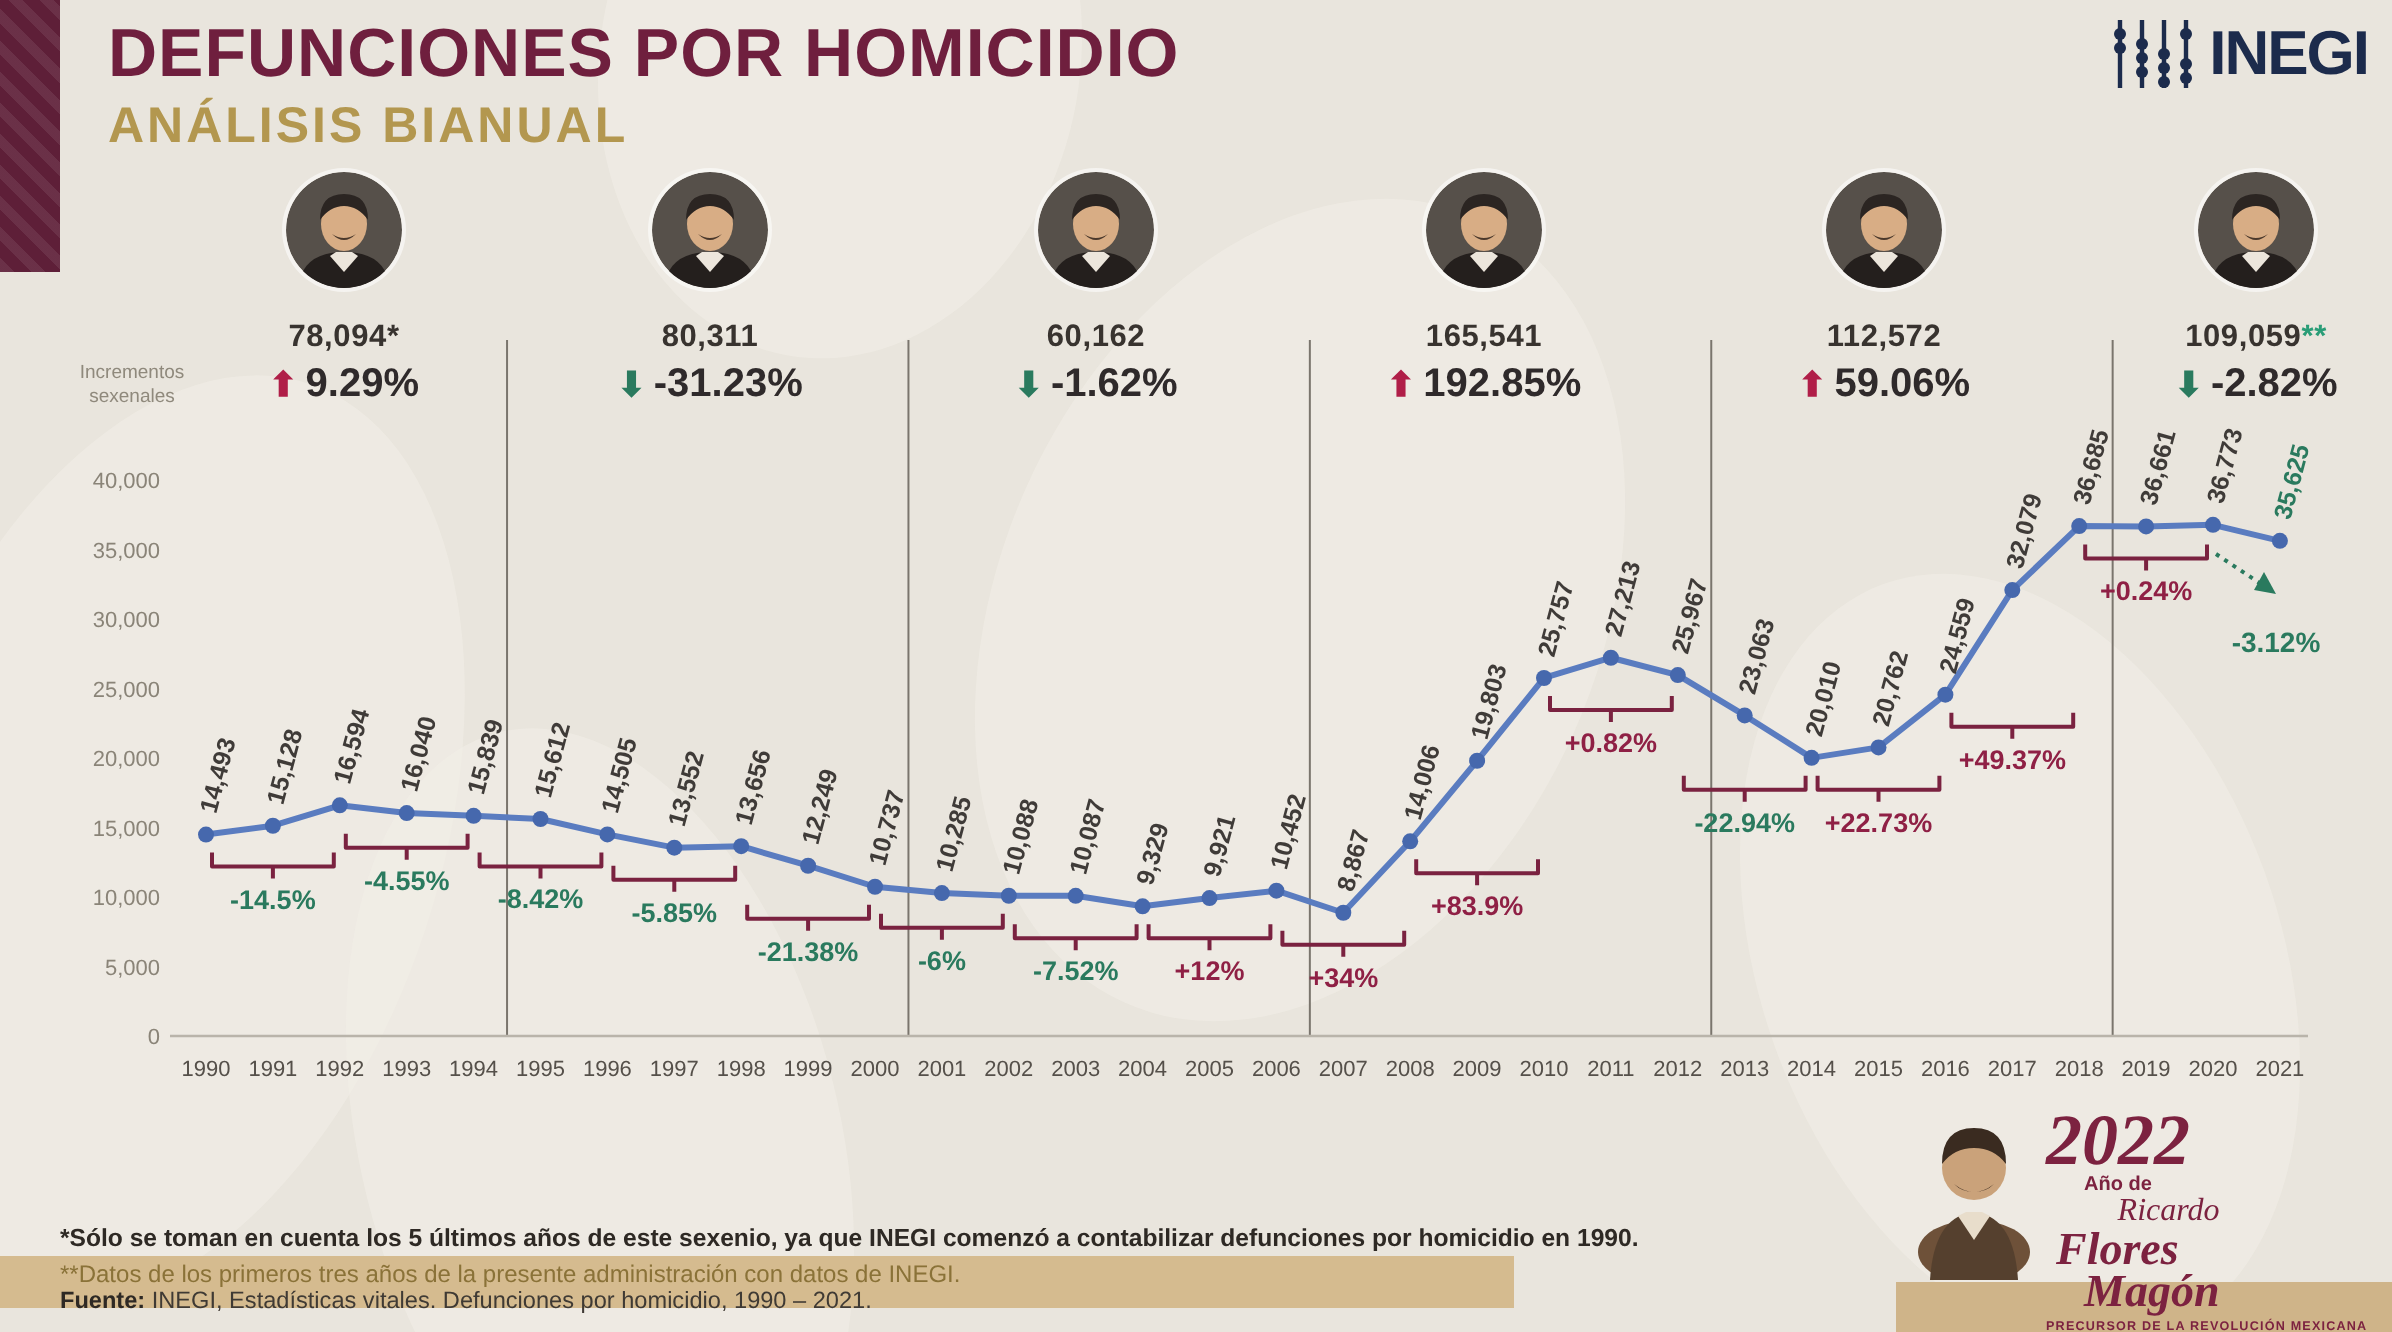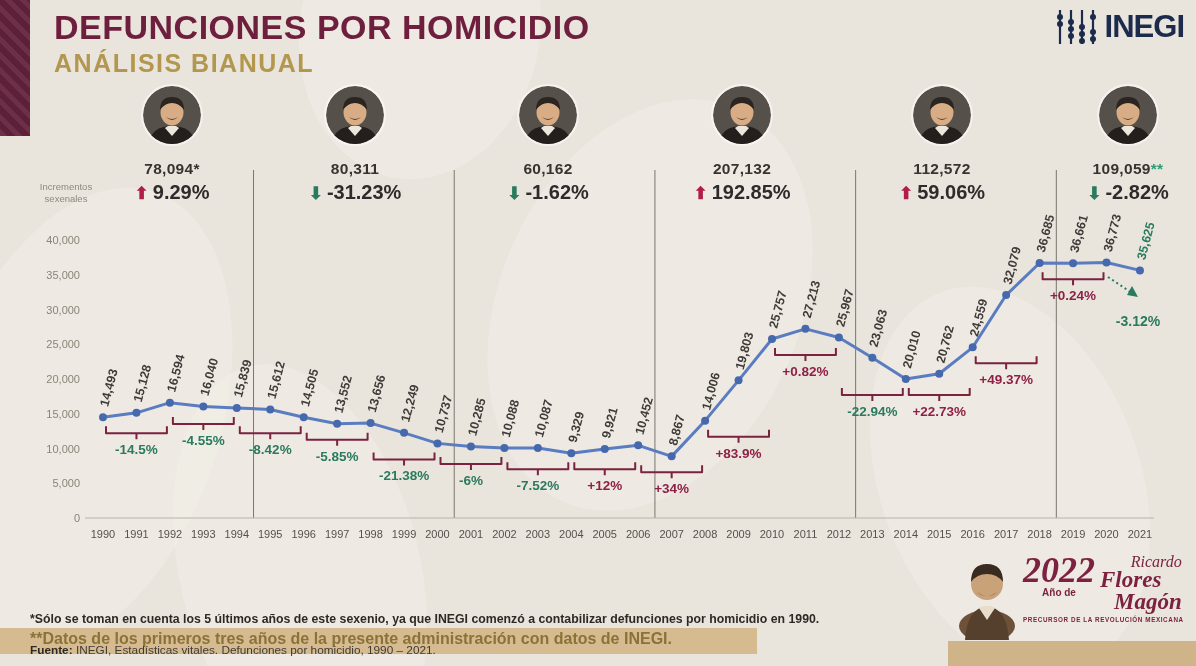--- a/index.html
+++ b/index.html
@@ -20,26 +20,26 @@
   .p-pct{margin-top:3px;font-size:20px;font-weight:800;color:#2f2a2b;}
   .p-arrow{font-size:17px;margin-right:4px;}
   .p-arrow.up{color:#b01e48;}
   .p-arrow.down{color:#2a7a5e;}
   .axis-note{position:absolute;left:26px;top:181px;width:80px;text-align:center;font-size:9.5px;
       color:#8f897c;line-height:1.25;z-index:3;}
   #chart-layer{position:absolute;left:0;top:0;z-index:2;}
   .note1{position:absolute;left:30px;top:612px;font-size:12.3px;font-weight:700;color:#2e2924;z-index:4;}
   .tan-band-left{position:absolute;left:0;top:628px;width:757px;height:26px;background:#d5bb8f;z-index:3;}
   .tan-band-right{position:absolute;left:948px;top:641px;width:248px;height:25px;background:#cfb489;z-index:3;}
-  .note2{position:absolute;left:30px;top:630px;font-size:16px;font-weight:700;color:#8a7238;z-index:4;}
+  .note2{position:absolute;left:30px;top:630px;font-size:12px;font-weight:400;color:#8a7238;z-index:4;}
   .source{position:absolute;left:30px;top:643px;font-size:11.8px;color:#3f3a34;z-index:4;}
   .source b{color:#2e2924;}
   .stamp{position:absolute;left:955px;top:554px;width:238px;height:88px;display:flex;align-items:flex-start;z-index:4;}
   .stamp-text{margin-left:4px;}
-  .stamp-row{display:flex;align-items:flex-start;}
+  .stamp-row{display:flex;align-items:flex-start;flex-direction:column;}
   .stamp-year{font-family:"Liberation Serif",serif;font-style:italic;font-weight:700;font-size:36px;
       color:#7c2240;line-height:.9;}
   .stamp-anode{font-size:10px;font-weight:700;color:#7c2240;text-align:center;margin-top:1px;}
   .stamp-names{margin-left:5px;font-family:"Liberation Serif",serif;color:#7c2240;font-style:italic;line-height:.95;}
   .stamp-first{font-size:16px;font-weight:400;text-align:right;}
   .stamp-last{font-size:23px;font-weight:700;}
   .stamp-tagline{font-size:6.3px;font-weight:700;letter-spacing:.6px;color:#7c2240;margin-top:3px;text-align:center;}
 </style>
 </head>
 <body>
@@ -138,21 +138,21 @@
     <div class="photo">
       <svg width="58" height="58" viewBox="0 0 58 58">
         <circle cx="29" cy="29" r="29" fill="#56504a"></circle>
         <path d="M6 58 Q8 40 29 40 Q50 40 52 58 Z" fill="#241f1d"></path>
         <path d="M22 42 L29 50 L36 42 L33 40 L25 40 Z" fill="#ece6dc"></path>
         <ellipse cx="29" cy="26" rx="11.5" ry="13.5" fill="#d8ad85"></ellipse>
         <path d="M17 24 Q17 11 29 11 Q41 11 41 24 Q36 17 29 17 Q22 17 17 24 Z" fill="#2b2522"></path>
         <path d="M23 31 Q29 35 35 31 Q32 34 29 34 Q26 34 23 31 Z" fill="#4a382b"></path>
       </svg>
     </div>
-    <div class="p-total"><span class="p-total-main">207,132</span><span class="p-suffix"></span></div>
+    <div class="p-total"><span class="p-total-main">165,541</span><span class="p-suffix"></span></div>
     <div class="p-pct"><span class="p-arrow up">⬆</span><span class="p-change">192.85%</span></div>
   </div>
 
   <div class="president" style="left: 942px;">
     <div class="photo">
       <svg width="58" height="58" viewBox="0 0 58 58">
         <circle cx="29" cy="29" r="29" fill="#56504a"></circle>
         <path d="M6 58 Q8 40 29 40 Q50 40 52 58 Z" fill="#241f1d"></path>
         <path d="M22 42 L29 50 L36 42 L33 40 L25 40 Z" fill="#ece6dc"></path>
         <ellipse cx="29" cy="26" rx="11.5" ry="13.5" fill="#d8ad85"></ellipse>

